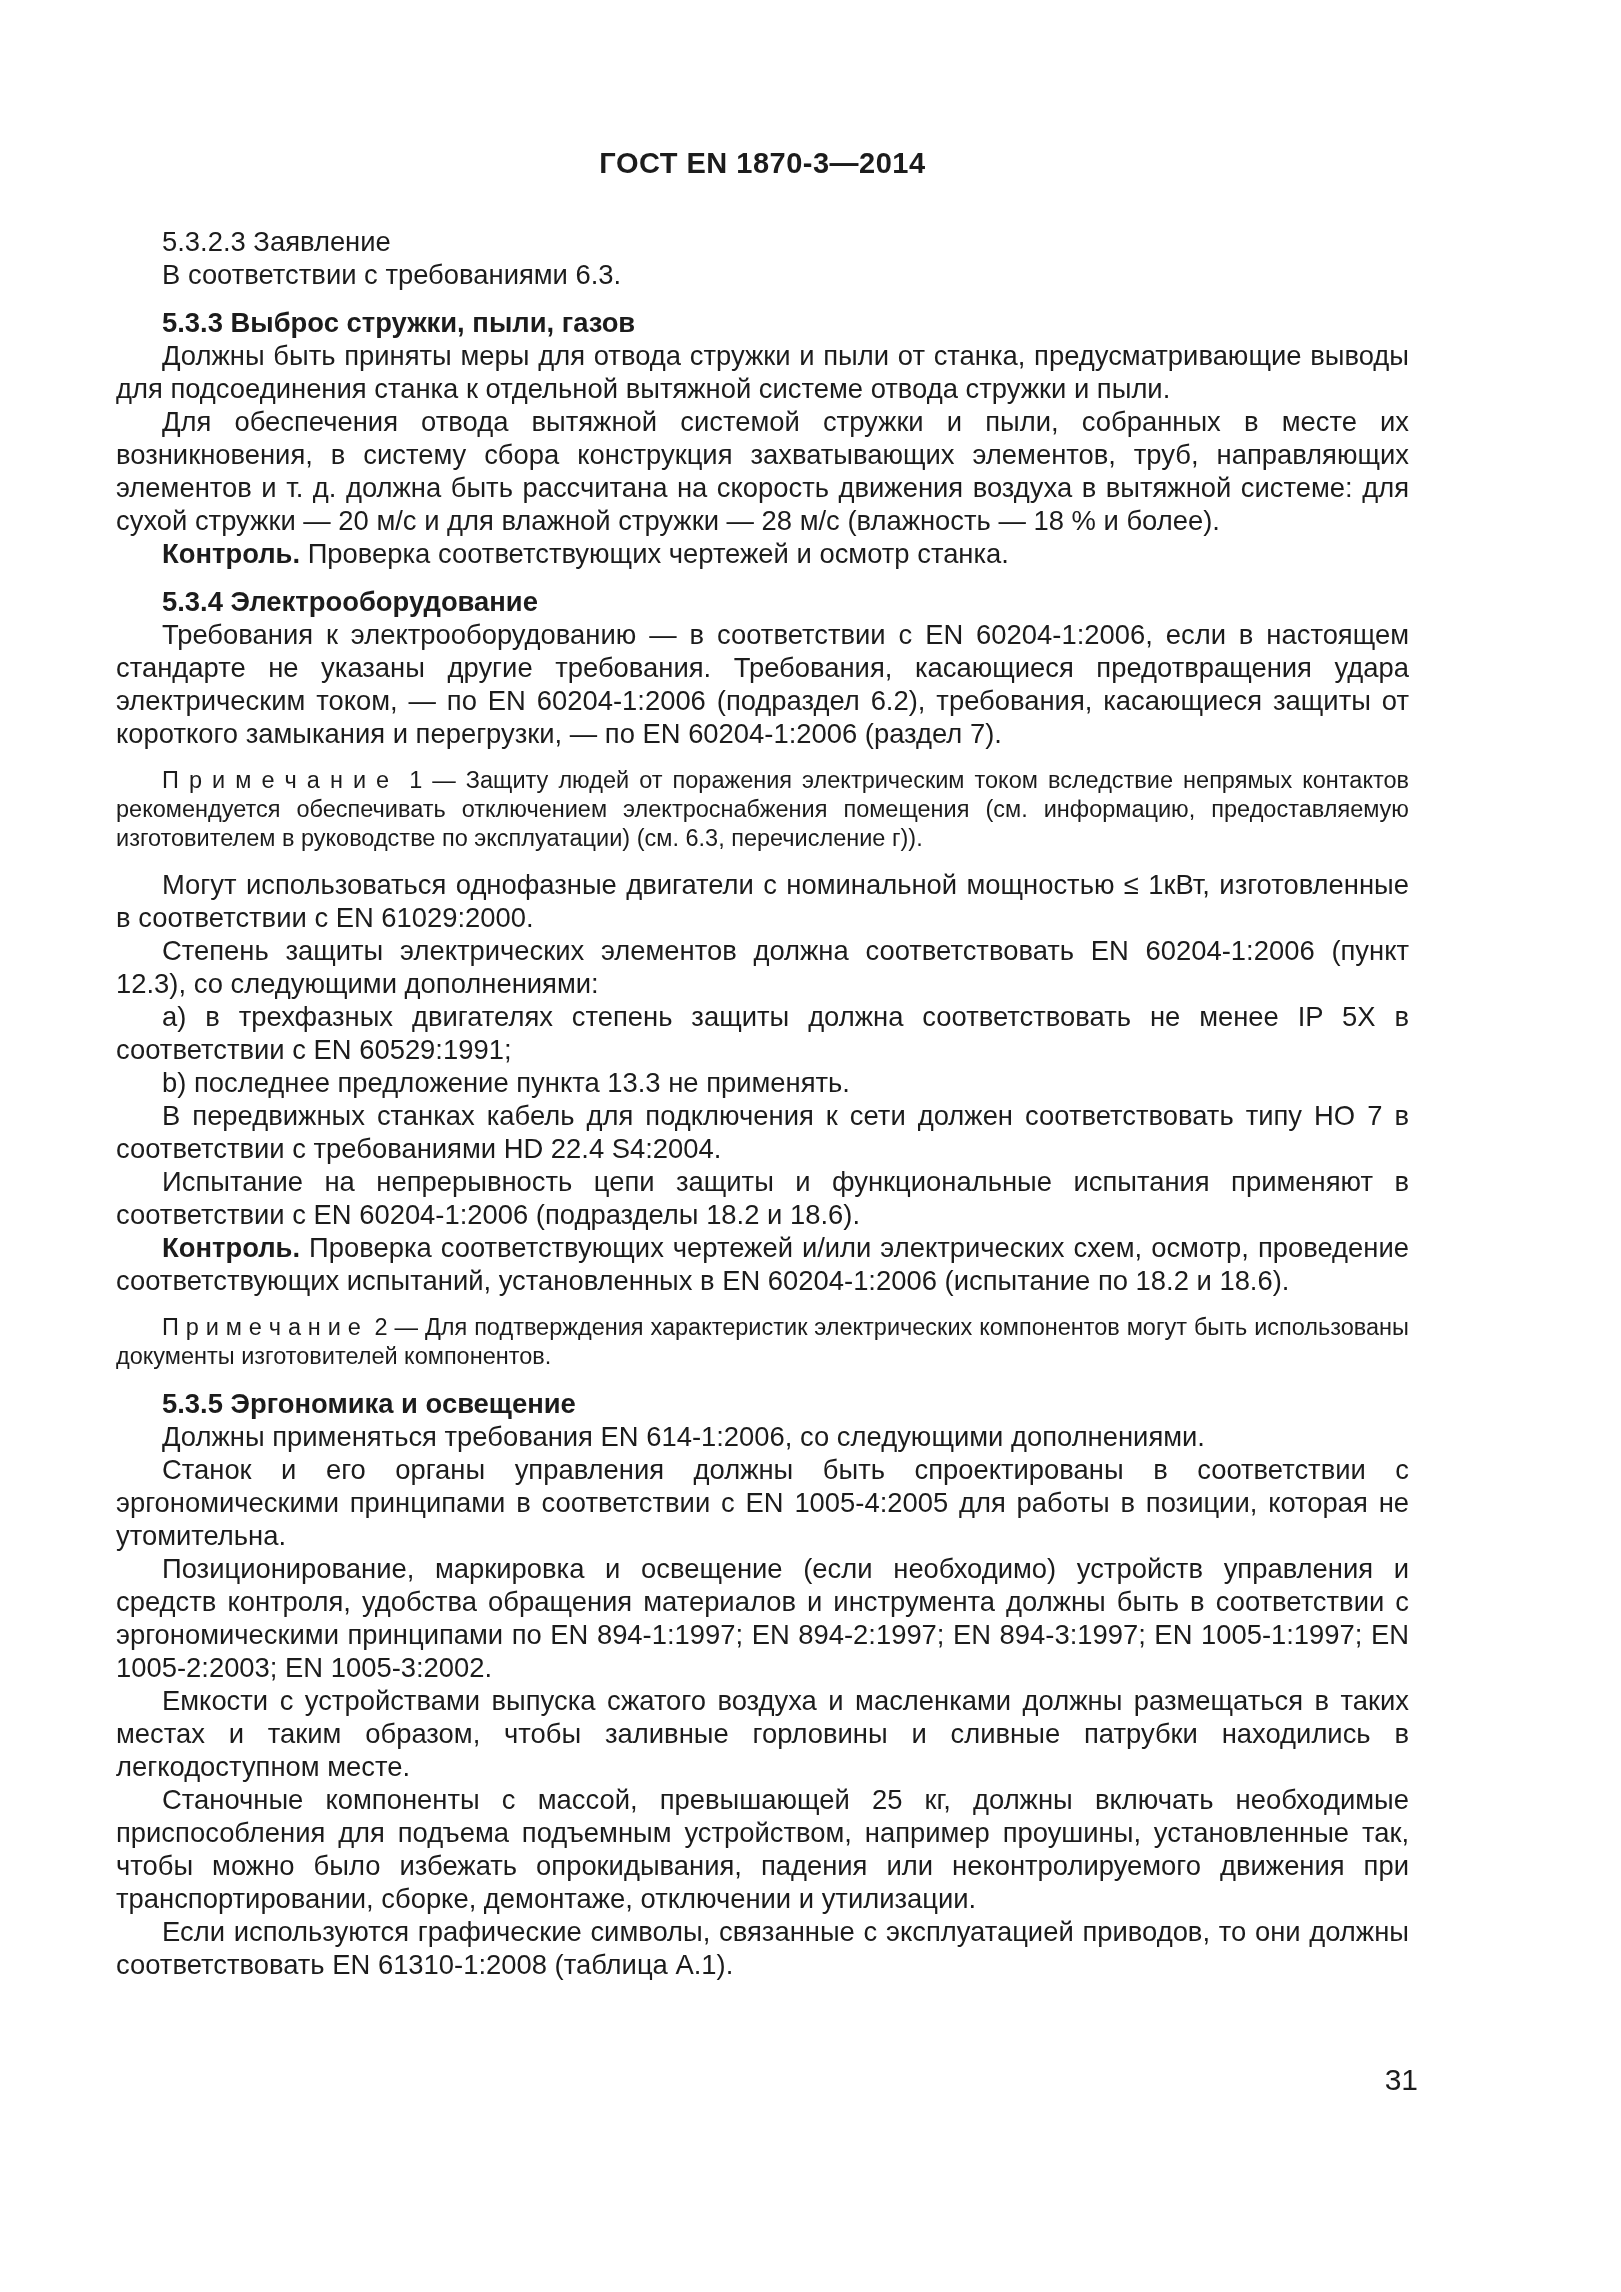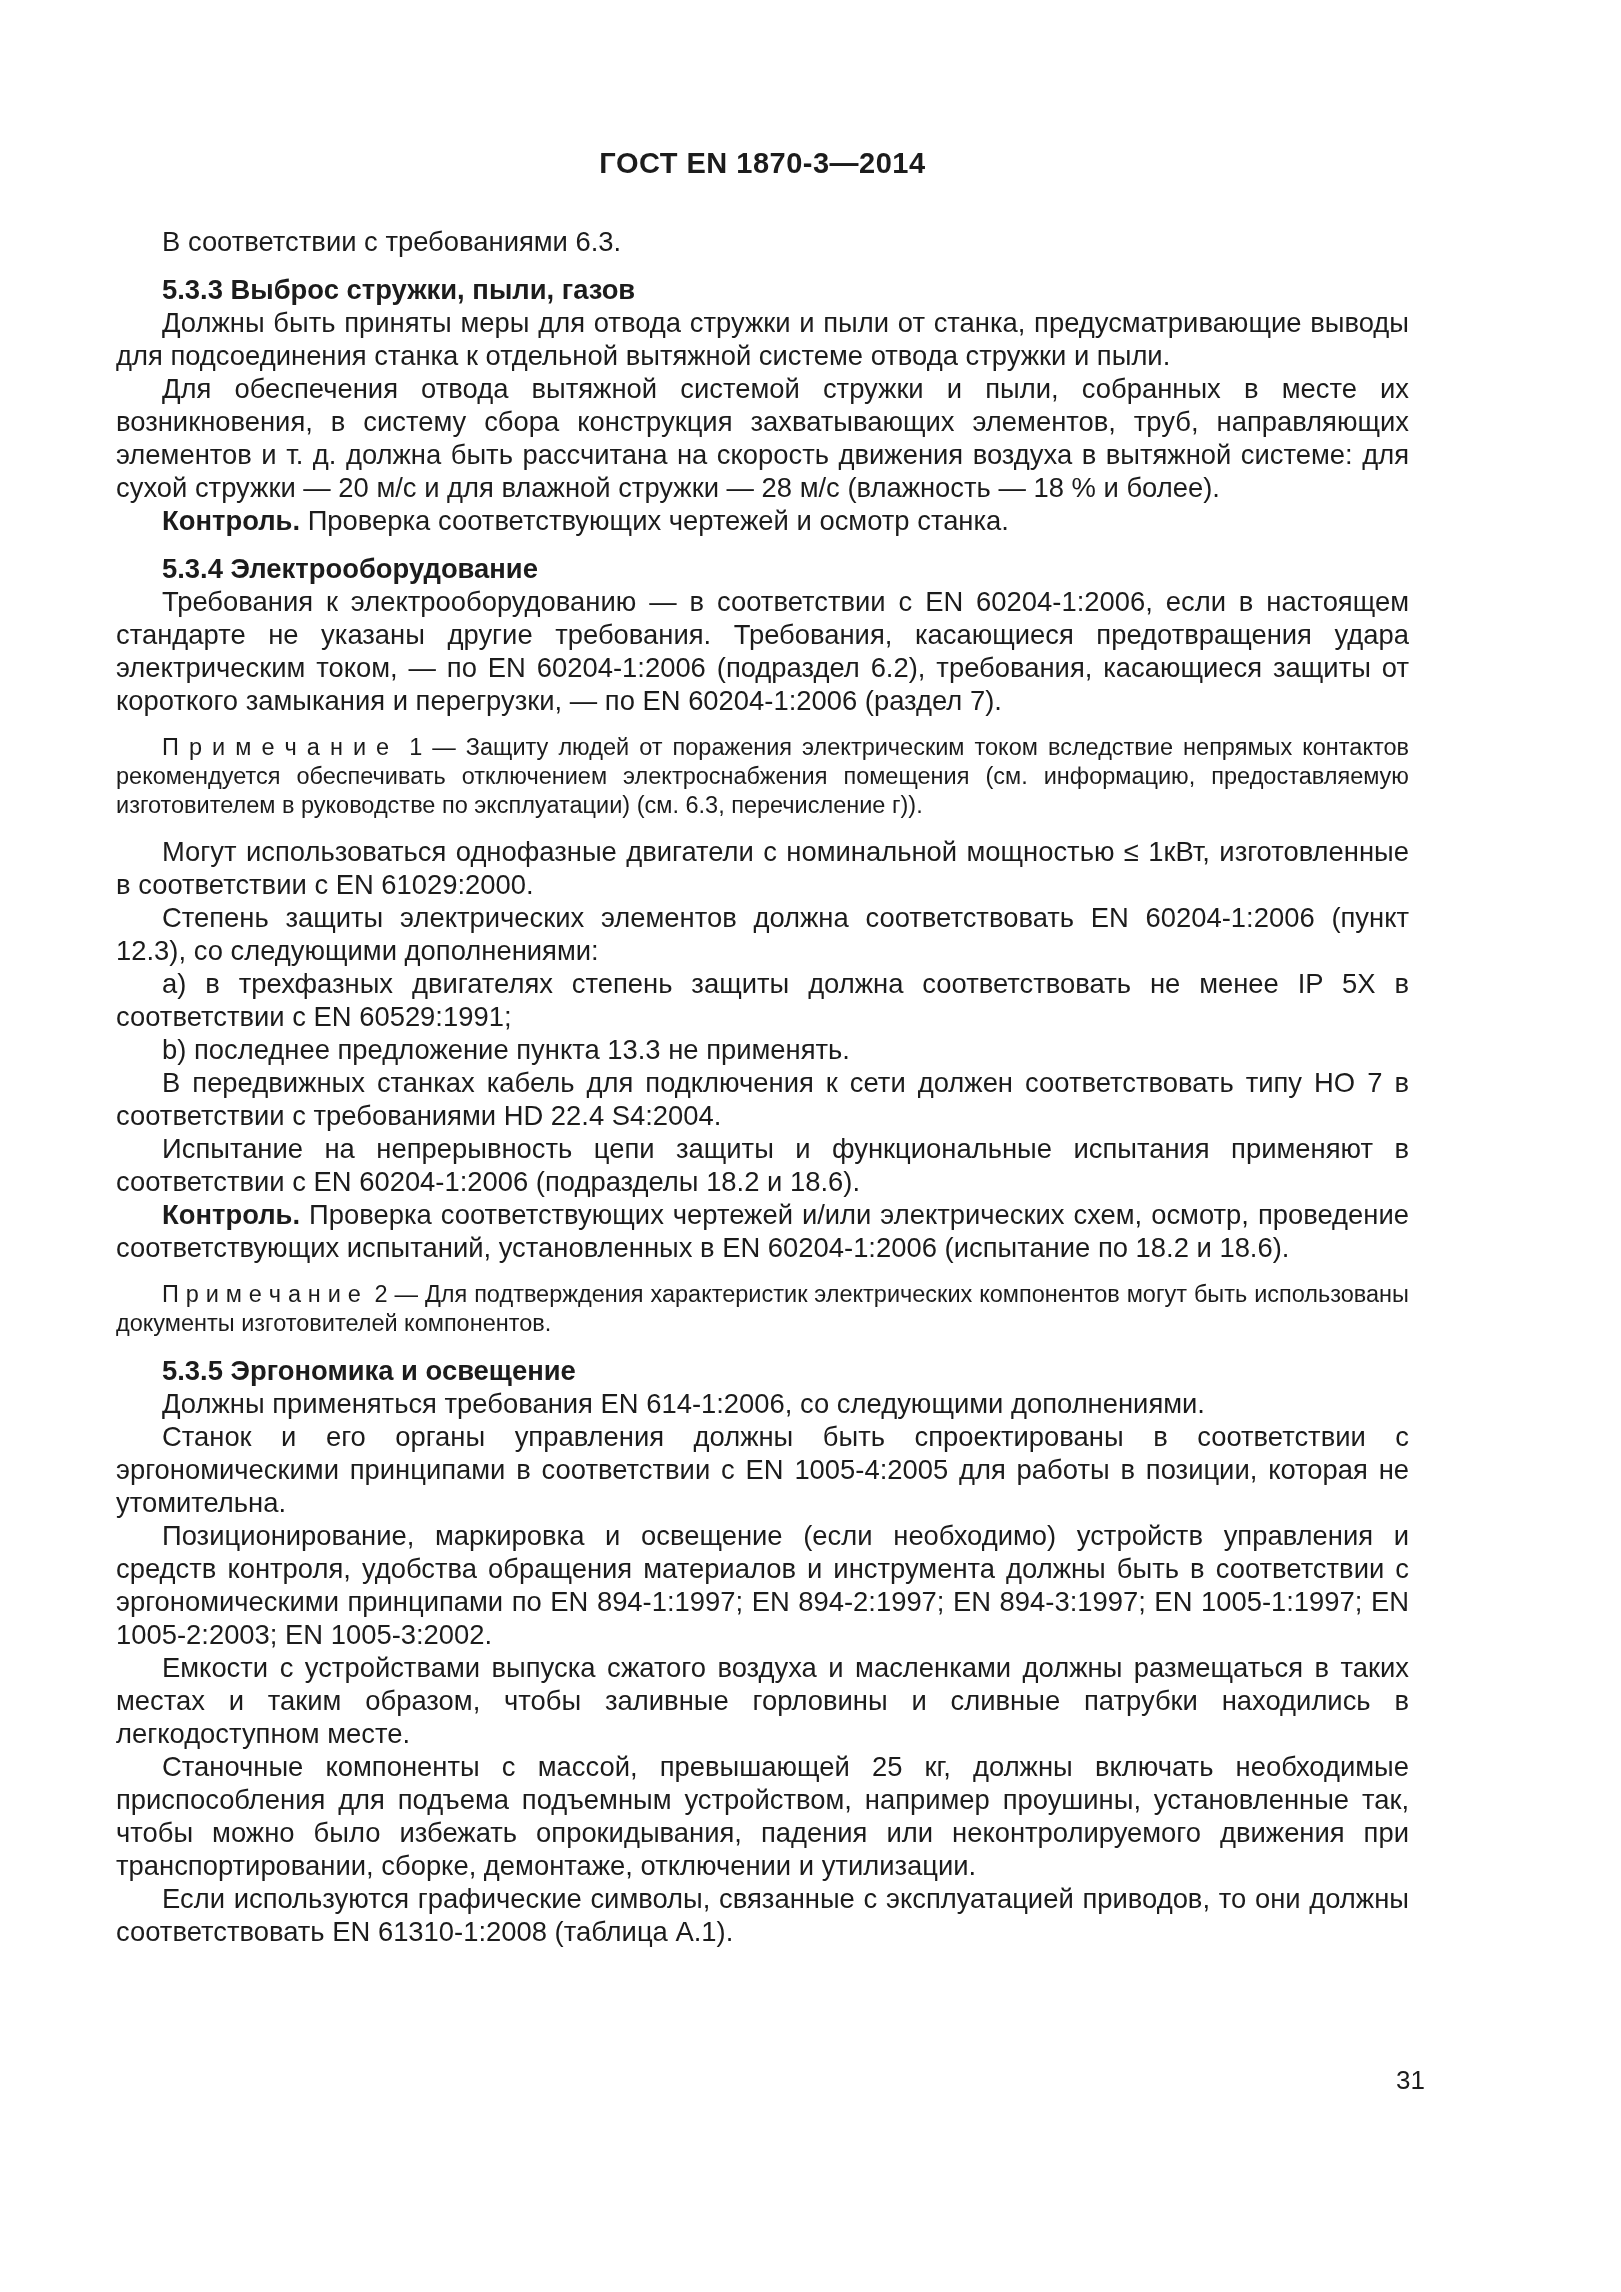--- a/index.html
+++ b/index.html
@@ -38,34 +38,35 @@
   .content p.note {
     font-size: 23.5px;
     line-height: 29px;
     text-align: justify;
     margin: 15.7px 0;
   }
   .content b { font-weight: bold; }
   .page-number {
     position: absolute;
     top: 2064px;
-    right: 196px;
-    font-size: 26px;
+    right: 203px;
+    font-size: 30px;
     line-height: 32px;
   }
 </style>
 </head>
 <body>
 
 <div class="page">
   <div class="sheet">
     <div class="doc-header">
       <span>ГОСТ EN 1870-3—2014</span>
     </div>
     <div class="content">
+        <p class="plain"><span>5.3.2.3 Заявление</span></p>
         <p class="plain"><span>В соответствии с требованиями 6.3.</span></p>
         <p class="heading"><span>5.3.3 Выброс стружки, пыли, газов</span></p>
         <p class="body"><span>Должны быть приняты меры для отвода стружки и пыли от станка, предусматривающие выводы для подсоединения станка к отдельной вытяжной системе отвода стружки и пыли.</span></p>
         <p class="body"><span>Для обеспечения отвода вытяжной системой стружки и пыли, собранных в месте их возникновения, в систему сбора конструкция захватывающих элементов, труб, направляющих элементов и т. д. должна быть рассчитана на скорость движения воздуха в вытяжной системе: для сухой стружки — 20 м/с и для влажной стружки — 28 м/с (влажность — 18 % и более).</span></p>
         <p class="body"><b>Контроль.</b> <span>Проверка соответствующих чертежей и осмотр станка.</span></p>
         <p class="heading"><span>5.3.4 Электрооборудование</span></p>
         <p class="body"><span>Требования к электрооборудованию — в соответствии с EN 60204-1:2006, если в настоящем стандарте не указаны другие требования. Требования, касающиеся предотвращения удара электрическим током, — по EN 60204-1:2006 (подраздел 6.2), требования, касающиеся защиты от короткого замыкания и перегрузки, — по EN 60204-1:2006 (раздел 7).</span></p>
         <p class="note"><span>П р и м е ч а н и е&nbsp; 1 — Защиту людей от поражения электрическим током вследствие непрямых контактов рекомендуется обеспечивать отключением электроснабжения помещения (см. информацию, предоставляемую изготовителем в руководстве по эксплуатации) (см. 6.3, перечисление г)).</span></p>
         <p class="body"><span>Могут использоваться однофазные двигатели с номинальной мощностью ≤ 1кВт, изготовленные в соответствии с EN 61029:2000.</span></p>
         <p class="body"><span>Степень защиты электрических элементов должна соответствовать EN 60204-1:2006 (пункт 12.3), со следующими дополнениями:</span></p>

